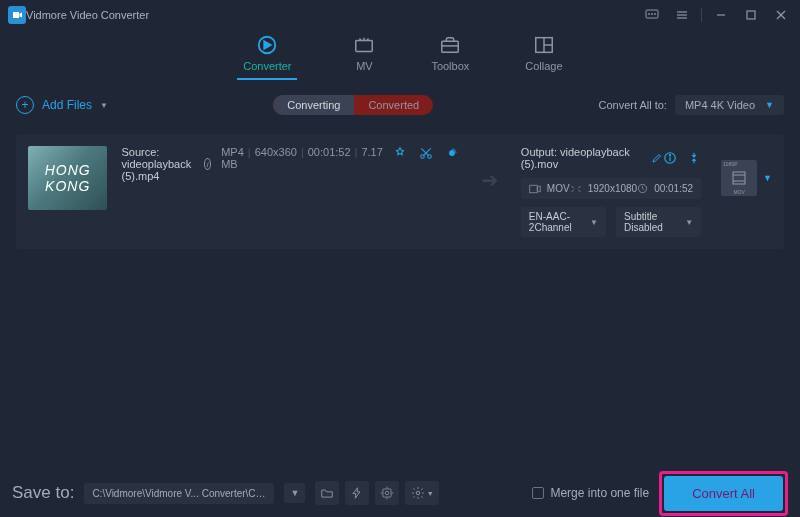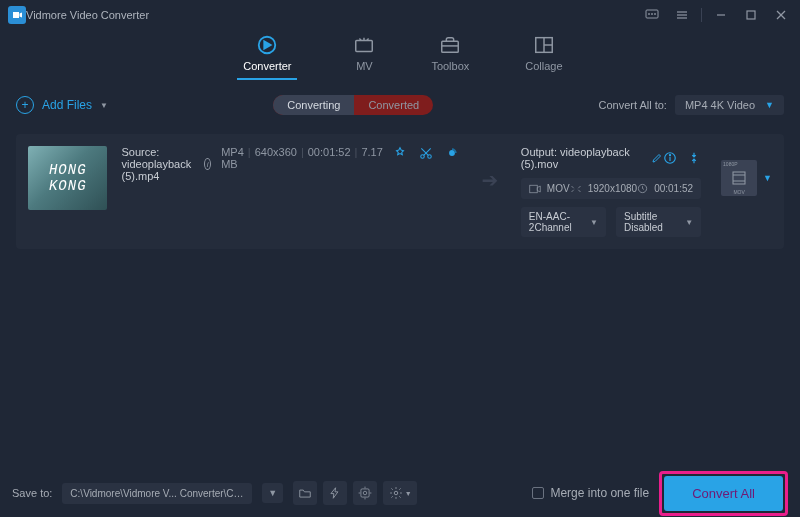--- a/index.html
+++ b/index.html
@@ -6,37 +6,37 @@
 body{width:800px;height:517px;background:#1f2736;color:#c8cdd4;overflow:hidden;font-size:12px}
 .titlebar{height:30px;display:flex;align-items:center;padding:0 8px;justify-content:space-between}
 .title-left{display:flex;align-items:center;gap:0}
 .logo{width:18px;height:18px;background:#2b8fd6;border-radius:3px;display:flex;align-items:center;justify-content:center}
 .logo svg{width:12px;height:12px}
 .title-text{font-size:11px;color:#aeb4bd}
 .title-right{display:flex;align-items:center;gap:8px}
 .title-right .win-btn{width:22px;height:20px;display:flex;align-items:center;justify-content:center;cursor:pointer;color:#8f97a3}
 .tabs{height:56px;display:flex;justify-content:center;gap:56px;padding-top:4px}
 .tab{display:flex;flex-direction:column;align-items:center;gap:4px;cursor:pointer;color:#8f97a3}
-.tab.active{color:#ffffff}
+.tab.active{color:#14b8a6}
 .tab-icon{width:22px;height:22px;display:flex;align-items:center;justify-content:center}
 .tab-label{font-size:11px}
 .tab-underline{position:relative;top:2px;width:60px;height:2px;background:#29a3e6;margin:0 auto}
 .tabs-wrap{position:relative}
 .toolbar{height:38px;display:flex;align-items:center;padding:0 16px;justify-content:space-between}
 .addfiles{display:flex;align-items:center;gap:8px;color:#29a3e6;cursor:pointer}
 .plus-circle{width:18px;height:18px;border:1.5px solid #29a3e6;border-radius:50%;display:flex;align-items:center;justify-content:center;font-size:12px;line-height:1}
 .sub-tabs{display:flex;gap:0;background:#7f1d1d;border-radius:12px;overflow:hidden}
 .sub-tab{padding:4px 14px;font-size:11px;color:#8f97a3;cursor:pointer}
 .sub-tab.active{background:#3a4254;color:#d5dae1}
 .convert-to{display:flex;align-items:center;gap:8px;font-size:11px;color:#a6acb5}
 .dropdown{background:#2a3242;padding:4px 10px;border-radius:3px;display:flex;align-items:center;gap:10px;cursor:pointer;min-width:100px;justify-content:space-between}
 .dropdown .caret{color:#29a3e6;font-size:9px}
 .content{padding:10px 16px}
 .item-row{background:#242c3b;border-radius:4px;padding:12px;display:flex;gap:14px;align-items:flex-start}
-.thumb{width:116px;height:64px;background:linear-gradient(135deg,#7fb0b4 0%,#4d7a7f 45%,#2f5055 100%);border-radius:2px;display:flex;align-items:center;justify-content:center;color:#fff;font-family:Liberation Mono, monospace;font-style:italic;font-size:14px;letter-spacing:1px;text-align:center}
+.thumb{width:116px;height:64px;background:linear-gradient(135deg,#7fb0b4 0%,#4d7a7f 45%,#2f5055 100%);border-radius:2px;display:flex;align-items:center;justify-content:center;color:#fff;font-family:Liberation Sans, sans-serif;font-style:italic;font-size:14px;letter-spacing:1px;text-align:center}
 .meta{display:flex;flex-direction:row;gap:10px;flex:0 0 210px}
 .meta-src{font-size:11px;color:#c8cdd4;display:flex;align-items:center;gap:8px}
 .info-icon{width:12px;height:12px;border:1px solid #8f97a3;border-radius:50%;display:inline-flex;align-items:center;justify-content:center;font-size:8px;font-style:italic;color:#8f97a3}
 .meta-mid{font-size:11px;color:#8f97a3}
 .meta-mid .sep{margin:0 4px;color:#4a5260}
 .meta-icons{display:flex;gap:12px;color:#29a3e6}
 .meta-icons span{cursor:pointer;display:inline-flex}
 .arrow-mid{flex:0 0 34px;display:flex;align-items:center;justify-content:center;color:#3a4254;font-size:20px;margin-top:22px}
 .output{flex:1;display:flex;flex-direction:column;gap:8px}
 .out-top{display:flex;align-items:center;justify-content:space-between}
@@ -44,21 +44,21 @@
 .out-actions{display:flex;gap:10px;color:#29a3e6}
 .out-actions span{cursor:pointer}
 .out-grid{display:grid;grid-template-columns:1fr 1fr 1fr;gap:0;background:#2a3242;border-radius:3px;padding:5px 8px;font-size:10px;color:#a6acb5}
 .out-grid div{display:flex;align-items:center;gap:6px}
 .out-selects{display:flex;gap:10px}
 .out-selects .dropdown{flex:1;font-size:10px;padding:4px 8px;min-width:0}
 .thumb-out{width:36px;height:36px;background:#3a4254;border-radius:2px;display:flex;flex-direction:column;align-items:center;justify-content:center;font-size:6px;color:#8f97a3;position:relative}
 .thumb-out-wrap{display:flex;align-items:center;gap:6px;margin-left:6px;margin-top:14px}
 .thumb-out-wrap .caret{color:#29a3e6;font-size:9px;cursor:pointer}
 .bottom{position:absolute;bottom:0;left:0;right:0;height:48px;display:flex;align-items:center;padding:0 12px;gap:10px;background:#1f2736}
-.save-label{font-size:11px;color:#a6acb5}
+.save-label{font-size:17px;color:#a6acb5}
 .path-box{background:#2a3242;padding:5px 8px;border-radius:3px;font-size:10px;color:#a6acb5;width:190px;white-space:nowrap;overflow:hidden;text-overflow:ellipsis}
 .path-caret{background:#2a3242;padding:5px 6px;border-radius:3px;cursor:pointer;color:#8f97a3;font-size:9px}
 .bottom-icons{display:flex;gap:6px}
 .bottom-icons .bi{width:24px;height:24px;background:#2a3242;border-radius:3px;display:flex;align-items:center;justify-content:center;cursor:pointer;color:#7a828e}
 .merge{display:flex;align-items:center;gap:6px;font-size:12px;color:#a6acb5;margin-left:auto}
 .checkbox{width:12px;height:12px;border:1px solid #6a7280;border-radius:2px;cursor:pointer}
 .convert-btn{background:#29a3e6;color:#701a75;font-size:13px;padding:10px 28px;border-radius:3px;cursor:pointer;border:none}
 .convert-highlight{border:3px solid #e91e8c;padding:2px;border-radius:4px}
 .caret-down{font-size:8px;color:#8f97a3}
 svg{display:block}

